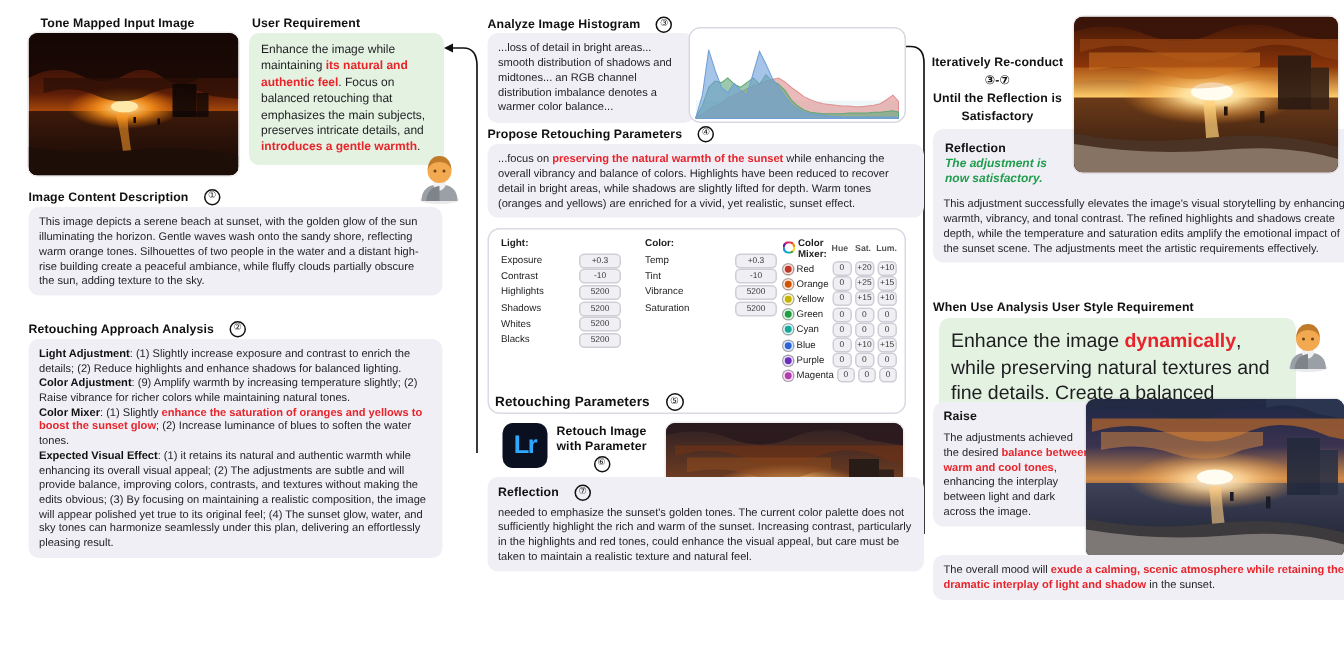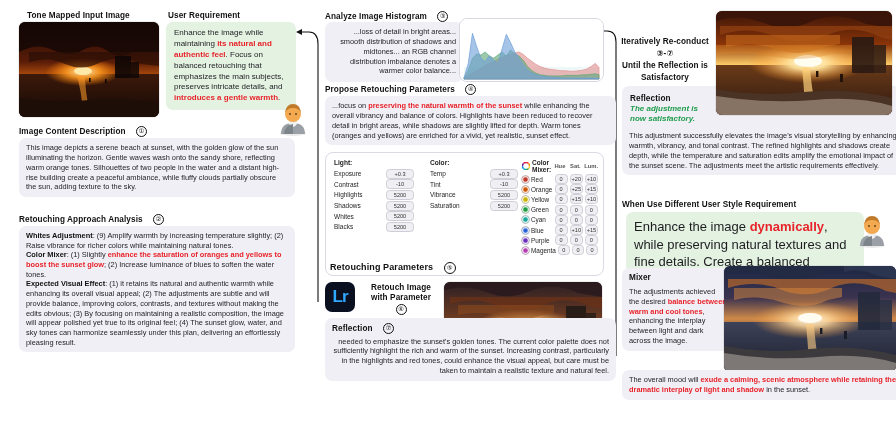--- a/index.html
+++ b/index.html
@@ -158,39 +158,42 @@
 
     <div class="bubble" style="position:absolute;left:19px;top:138px;width:262px;">This image depicts a serene beach at sunset, with the golden glow of the sun illuminating the horizon. Gentle waves wash onto the sandy shore, reflecting warm orange tones. Silhouettes of two people in the water and a distant high-rise building create a peaceful ambiance, while fluffy clouds partially obscure the sun, adding texture to the sky.</div>
 
     <div class="hd" style="position:absolute;left:19px;top:214px;">
       <span>Retouching Approach Analysis</span>
       <span class="step" style="margin-left:8px;">②</span>
     </div>
 
     <div class="bubble" style="position:absolute;left:19px;top:226px;width:262px;line-height:1.31;">
       <div>
-        <span class="b">Whites Adjustment</span><span>: (9) Amplify warmth by increasing temperature slightly; (2) Raise vibrance for richer colors while maintaining natural tones.</span>
+        <span class="b">Light Adjustment</span><span>: (1) Slightly increase exposure and contrast to enrich the details; (2) Reduce highlights and enhance shadows for balanced lighting.</span>
+      </div>
+      <div>
+        <span class="b">Color Adjustment</span><span>: (9) Amplify warmth by increasing temperature slightly; (2) Raise vibrance for richer colors while maintaining natural tones.</span>
       </div>
       <div>
         <span class="b">Color Mixer</span><span>: (1) Slightly </span><span class="r">enhance the saturation of oranges and yellows to boost the sunset glow</span><span>; (2) Increase luminance of blues to soften the water tones.</span>
       </div>
       <div>
         <span class="b">Expected Visual Effect</span><span>: (1) it retains its natural and authentic warmth while enhancing its overall visual appeal; (2) The adjustments are subtle and will provide balance, improving colors, contrasts, and textures without making the edits obvious; (3) By focusing on maintaining a realistic composition, the image will appear polished yet true to its original feel; (4) The sunset glow, water, and sky tones can harmonize seamlessly under this plan, delivering an effortlessly pleasing result.</span>
       </div>
     </div>
   </div>
 
   <div class="col" style="left:322px;top:0;width:280px;">
 
     <div class="hd" style="position:absolute;left:3px;top:11px;">
       <span>Analyze Image Histogram</span>
       <span class="step" style="margin-left:8px;">③</span>
     </div>
 
-    <div class="bubble" style="position:absolute;left:3px;top:22px;width:124px;height:50px;text-align:right;">...loss of detail in bright areas... smooth distribution of shadows and midtones... an RGB channel distribution imbalance denotes a warmer color balance...</div>
+    <div class="bubble" style="position:absolute;left:3px;top:22px;width:124px;height:50px;">...loss of detail in bright areas... smooth distribution of shadows and midtones... an RGB channel distribution imbalance denotes a warmer color balance...</div>
 
     <div class="bubble-white" style="position:absolute;left:137px;top:18px;width:143px;height:62px;overflow:hidden;">
       <svg id="histogram-svg" viewBox="0 0 143 62" preserveAspectRatio="none" style="display:block;width:143px;height:62px;">
           <rect x="0" y="0" width="143" height="62" fill="#ffffff"></rect>
           <rect x="4" y="48" width="135" height="12" fill="#dff2f2" fill-opacity=".5"></rect>
           <path d="M4,60 L4.00,59.48 L8.24,56.88 L12.47,53.76 L16.71,51.68 L20.94,49.60 L25.18,46.48 L29.41,44.40 L33.65,42.32 L37.88,40.24 L42.12,38.16 L46.35,36.60 L50.59,35.04 L54.82,34.00 L59.06,32.96 L63.29,35.56 L67.53,39.20 L71.76,42.32 L76.00,45.44 L80.24,47.52 L84.47,49.08 L88.71,50.12 L92.94,50.64 L97.18,51.16 L101.41,51.68 L105.65,51.68 L109.88,52.20 L114.12,52.20 L118.35,51.68 L122.59,51.16 L126.82,50.12 L131.06,47.52 L135.29,44.40 L139.00,48.56 L139,60 Z" fill="#e09090" fill-opacity="0.62" stroke="#e09090" stroke-width="0.7"></path>
           <path d="M4,60 L4.00,58.96 L8.24,51.68 L12.47,39.20 L16.71,35.04 L20.94,36.08 L25.18,32.96 L29.41,37.12 L33.65,39.20 L37.88,36.08 L42.12,32.96 L46.35,37.12 L50.59,30.88 L54.82,35.04 L59.06,37.12 L63.29,41.28 L67.53,47.52 L71.76,51.68 L76.00,54.28 L80.24,55.84 L84.47,56.36 L88.71,56.88 L92.94,56.88 L97.18,56.88 L101.41,56.88 L105.65,56.36 L109.88,56.36 L114.12,56.36 L118.35,56.36 L122.59,55.84 L126.82,55.84 L131.06,55.32 L135.29,54.80 L139.00,55.84 L139,60 Z" fill="#5fa877" fill-opacity="0.62" stroke="#5fa877" stroke-width="0.7"></path>
           <path d="M4,60 L4.00,58.96 L8.24,44.40 L12.47,14.24 L16.71,27.76 L20.94,39.20 L25.18,42.84 L29.41,36.60 L33.65,41.28 L37.88,44.40 L42.12,29.84 L46.35,15.28 L50.59,23.60 L54.82,32.96 L59.06,39.20 L63.29,45.44 L67.53,50.64 L71.76,53.76 L76.00,55.84 L80.24,56.88 L84.47,57.40 L88.71,57.92 L92.94,58.44 L97.18,58.44 L101.41,58.96 L105.65,58.96 L109.88,58.96 L114.12,58.96 L118.35,58.96 L122.59,58.96 L126.82,58.96 L131.06,58.96 L135.29,58.96 L139.00,59.48 L139,60 Z" fill="#6f9fd8" fill-opacity="0.62" stroke="#6f9fd8" stroke-width="0.7"></path>
         </svg>
     </div>
@@ -335,21 +338,21 @@
             </div>
           </div>
       </div>
     </div>
 
     <div class="hd" style="position:absolute;left:8px;top:262px;font-size:9px;">
       <span>Retouching Parameters</span>
       <span class="step" style="margin-left:8px;width:10px;height:10px;font-size:6.6px;">⑤</span>
     </div>
 
-    <div class="lr" style="left:3px;top:282px;">Lr</div>
+    <div class="lr" style="left:13px;top:282px;">Lr</div>
 
     <div class="hd center" style="position:absolute;left:40px;top:283px;width:78px;line-height:1.2;">
       <div>Retouch Image</div>
       <div>with Parameter</div>
       <div style="margin-top:1px;"><span class="step">⑥</span></div>
     </div>
 
     <div class="photo" style="position:absolute;left:122px;top:282px;width:158px;height:88px;">
       <svg viewBox="0 0 158 88" preserveAspectRatio="none">
         <defs>
@@ -386,21 +389,21 @@
       </svg>
     </div>
 
     <div class="bubble" style="position:absolute;left:3px;top:318px;width:277px;">
       <div class="hd" style="margin-bottom:2px;">
         <span>Reflection</span>
         <span class="step" style="margin-left:8px;">⑦</span>
       </div>
       <div style="width:112px;">
       </div>
-      <div style="margin-top:1px;text-align:right;">needed to emphasize the sunset's golden tones. The current color palette does not sufficiently highlight the rich and warm of the sunset. Increasing contrast, particularly in the highlights and red tones, could enhance the visual appeal, but care must be taken to maintain a realistic texture and natural feel.</div>
+      <div style="margin-top:1px;">needed to emphasize the sunset's golden tones. The current color palette does not sufficiently highlight the rich and warm of the sunset. Increasing contrast, particularly in the highlights and red tones, could enhance the visual appeal, but care must be taken to maintain a realistic texture and natural feel.</div>
     </div>
   </div>
 
   <div class="col" style="left:612px;top:0;width:284px;">
 
     <div class="hd center" style="position:absolute;left:0;top:36px;width:106px;line-height:1.45;">
       <div>Iteratively Re-conduct</div>
       <div>③-⑦</div>
       <div>Until the Reflection is</div>
       <div>Satisfactory</div>
@@ -444,41 +447,41 @@
       </svg>
     </div>
 
     <div class="hd" style="position:absolute;left:18px;top:94px;">Reflection</div>
     <div class="g" style="position:absolute;left:18px;top:104px;width:86px;font-size:8px;line-height:1.3;">The adjustment is now satisfactory.</div>
     <div class="bubble" style="position:absolute;left:10px;top:86px;width:274px;height:50px;z-index:-1;"></div>
     <div class="bubble" style="position:absolute;left:10px;top:126px;width:274px;">
       <span>This adjustment successfully elevates the image's visual storytelling by enhancing warmth, vibrancy, and tonal contrast. The refined highlights and shadows create depth, while the temperature and saturation edits amplify the emotional impact of the sunset scene. The adjustments meet the artistic requirements effectively.</span>
     </div>
 
-    <div class="hd" style="position:absolute;left:10px;top:200px;">When Use Different User Style Requirement</div>
+    <div class="hd" style="position:absolute;left:10px;top:200px;">When Use Analysis User Style Requirement</div>
 
     <div class="bubble-green" style="position:absolute;left:14px;top:212px;width:222px;font-size:13px;">
       <span>Enhance the image </span><span class="r">dynamically</span><span>, while preserving natural textures and fine details. Create a balanced composition that </span><span class="r">emphasizes the dramatic contrast between light and shadow</span><span>.</span>
     </div>
 
     <div class="avatar" style="left:243px;top:214px;">
       <svg viewBox="0 0 34 34">
         <ellipse cx="17" cy="31" rx="13" ry="3" fill="#d8d8d8" opacity=".55"></ellipse>
         <path d="M5 32 q0 -11 12 -11 q12 0 12 11 z" fill="#9aa0a6"></path>
         <path d="M13 22 q4 6 8 0 l0 -5 -8 0z" fill="#f0f0f0"></path>
         <path d="M8 32 q1 -9 9 -10 l0 10 z" fill="#7d848a"></path>
         <circle cx="17" cy="12" r="8" fill="#f2a950"></circle>
         <path d="M9 11 q1 -9 8 -9 q7 0 8 9 q-2 -5 -8 -5 q-6 0 -8 5z" fill="#c07b2a"></path>
         <circle cx="14" cy="12" r="1" fill="#6b4418"></circle>
           <circle cx="20" cy="12" r="1" fill="#6b4418"></circle>
       </svg>
     </div>
 
     <div class="bubble" style="position:absolute;left:10px;top:268px;width:98px;">
-      <div class="hd" style="margin-bottom:3px;">Mixer</div>
+      <div class="hd" style="margin-bottom:3px;">Raise</div>
       <div>
         <span>The adjustments achieved the desired </span><span class="r">balance between warm and cool tones</span><span>, enhancing the interplay between light and dark across the image.</span>
       </div>
     </div>
 
     <div class="photo" style="position:absolute;left:112px;top:266px;width:172px;height:106px;">
       <svg viewBox="0 0 172 106" preserveAspectRatio="none">
         <defs>
           <linearGradient id="r2Sky" x1="0" y1="0" x2="0" y2="1">
             <stop offset="0%" stop-color="#1c2744"></stop>

